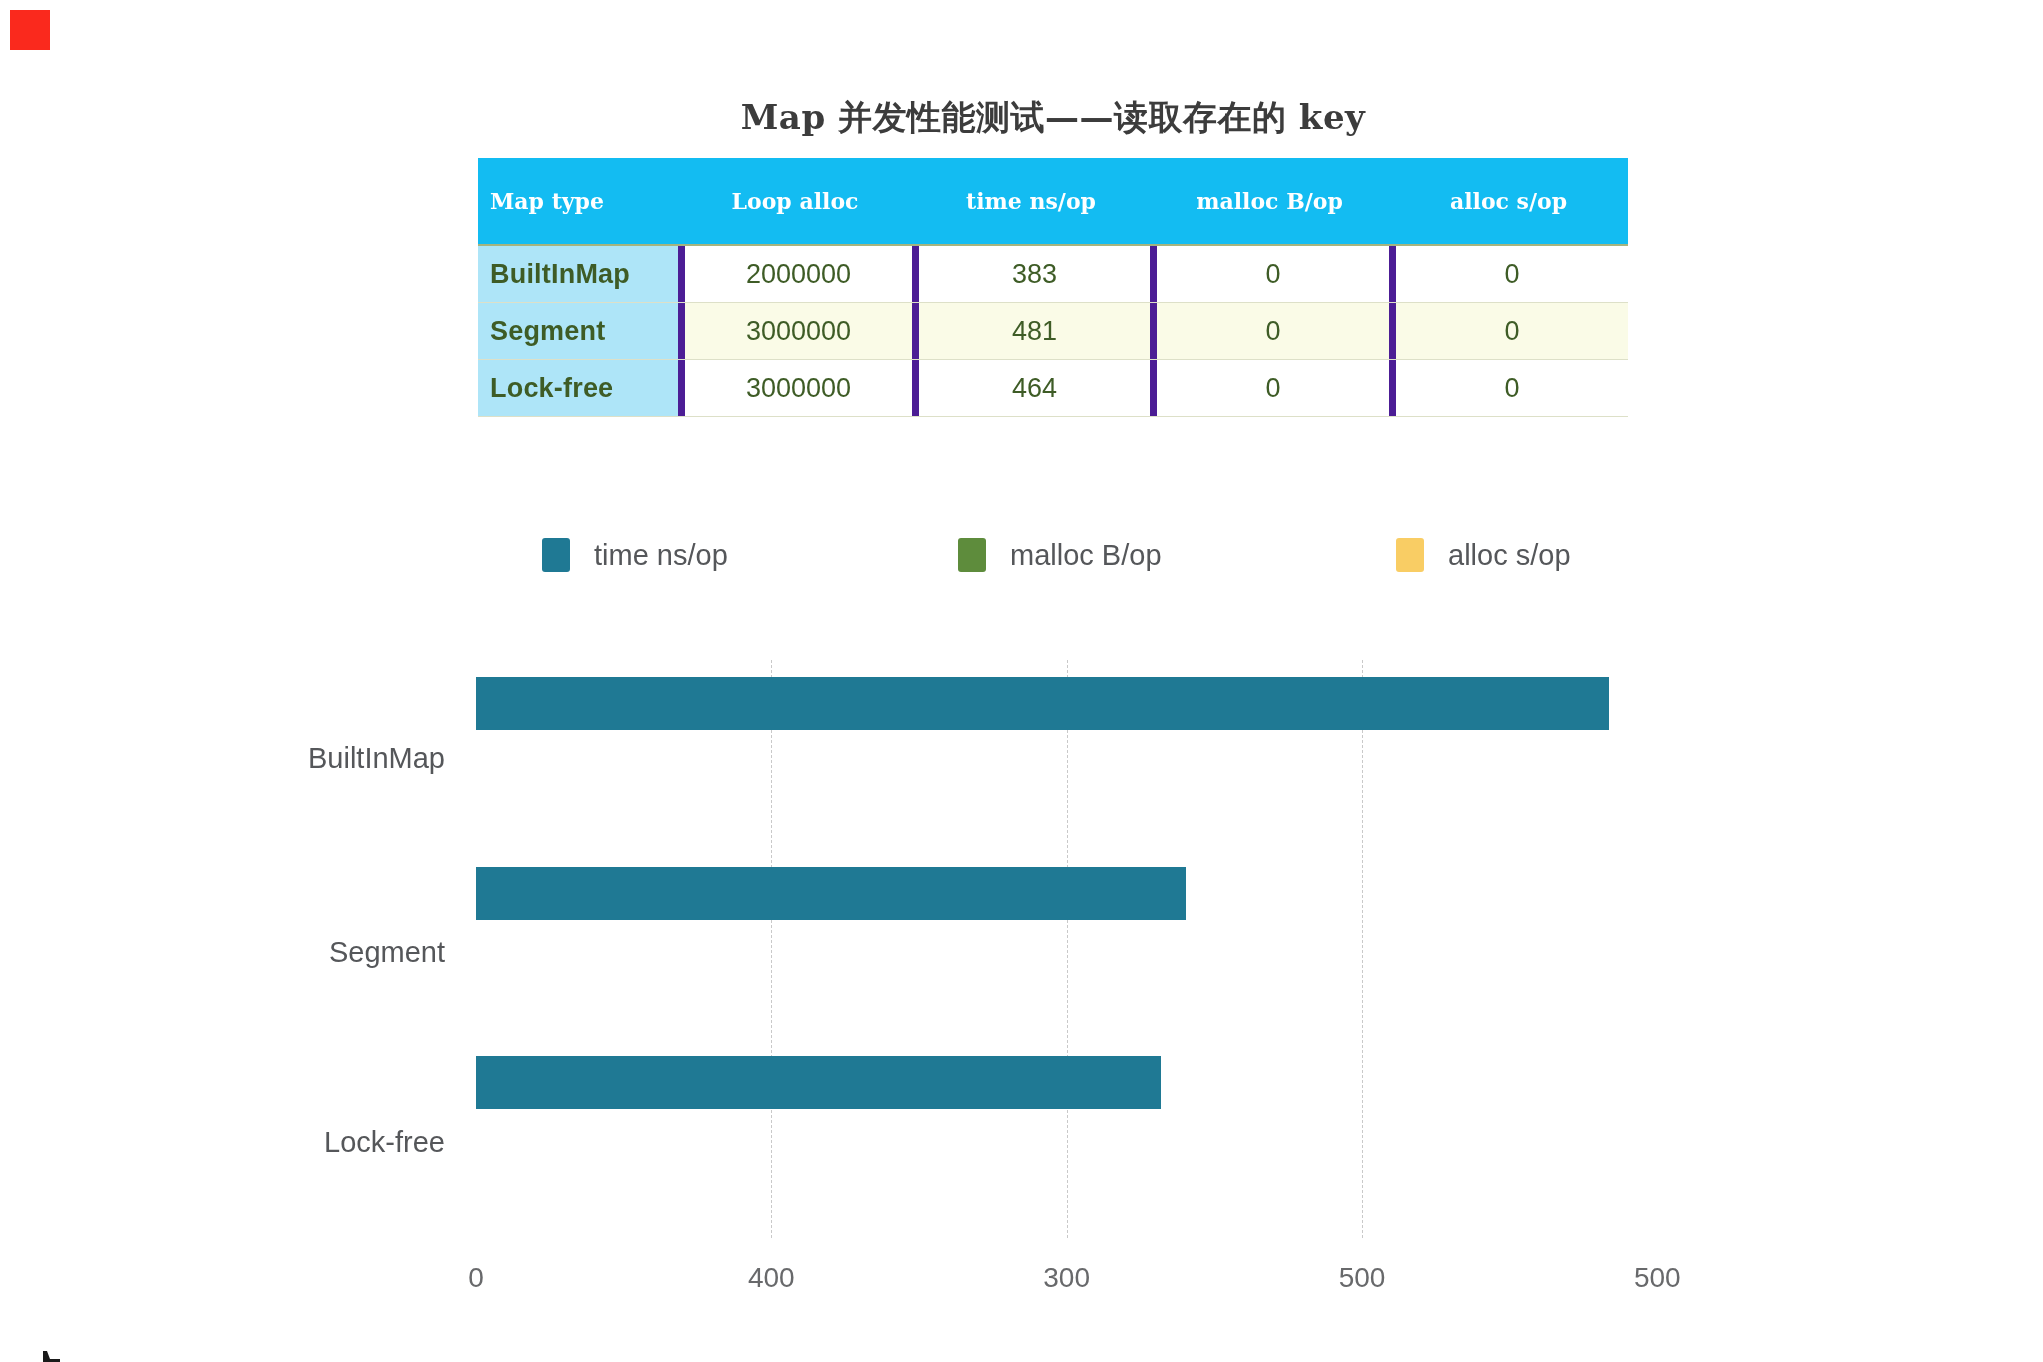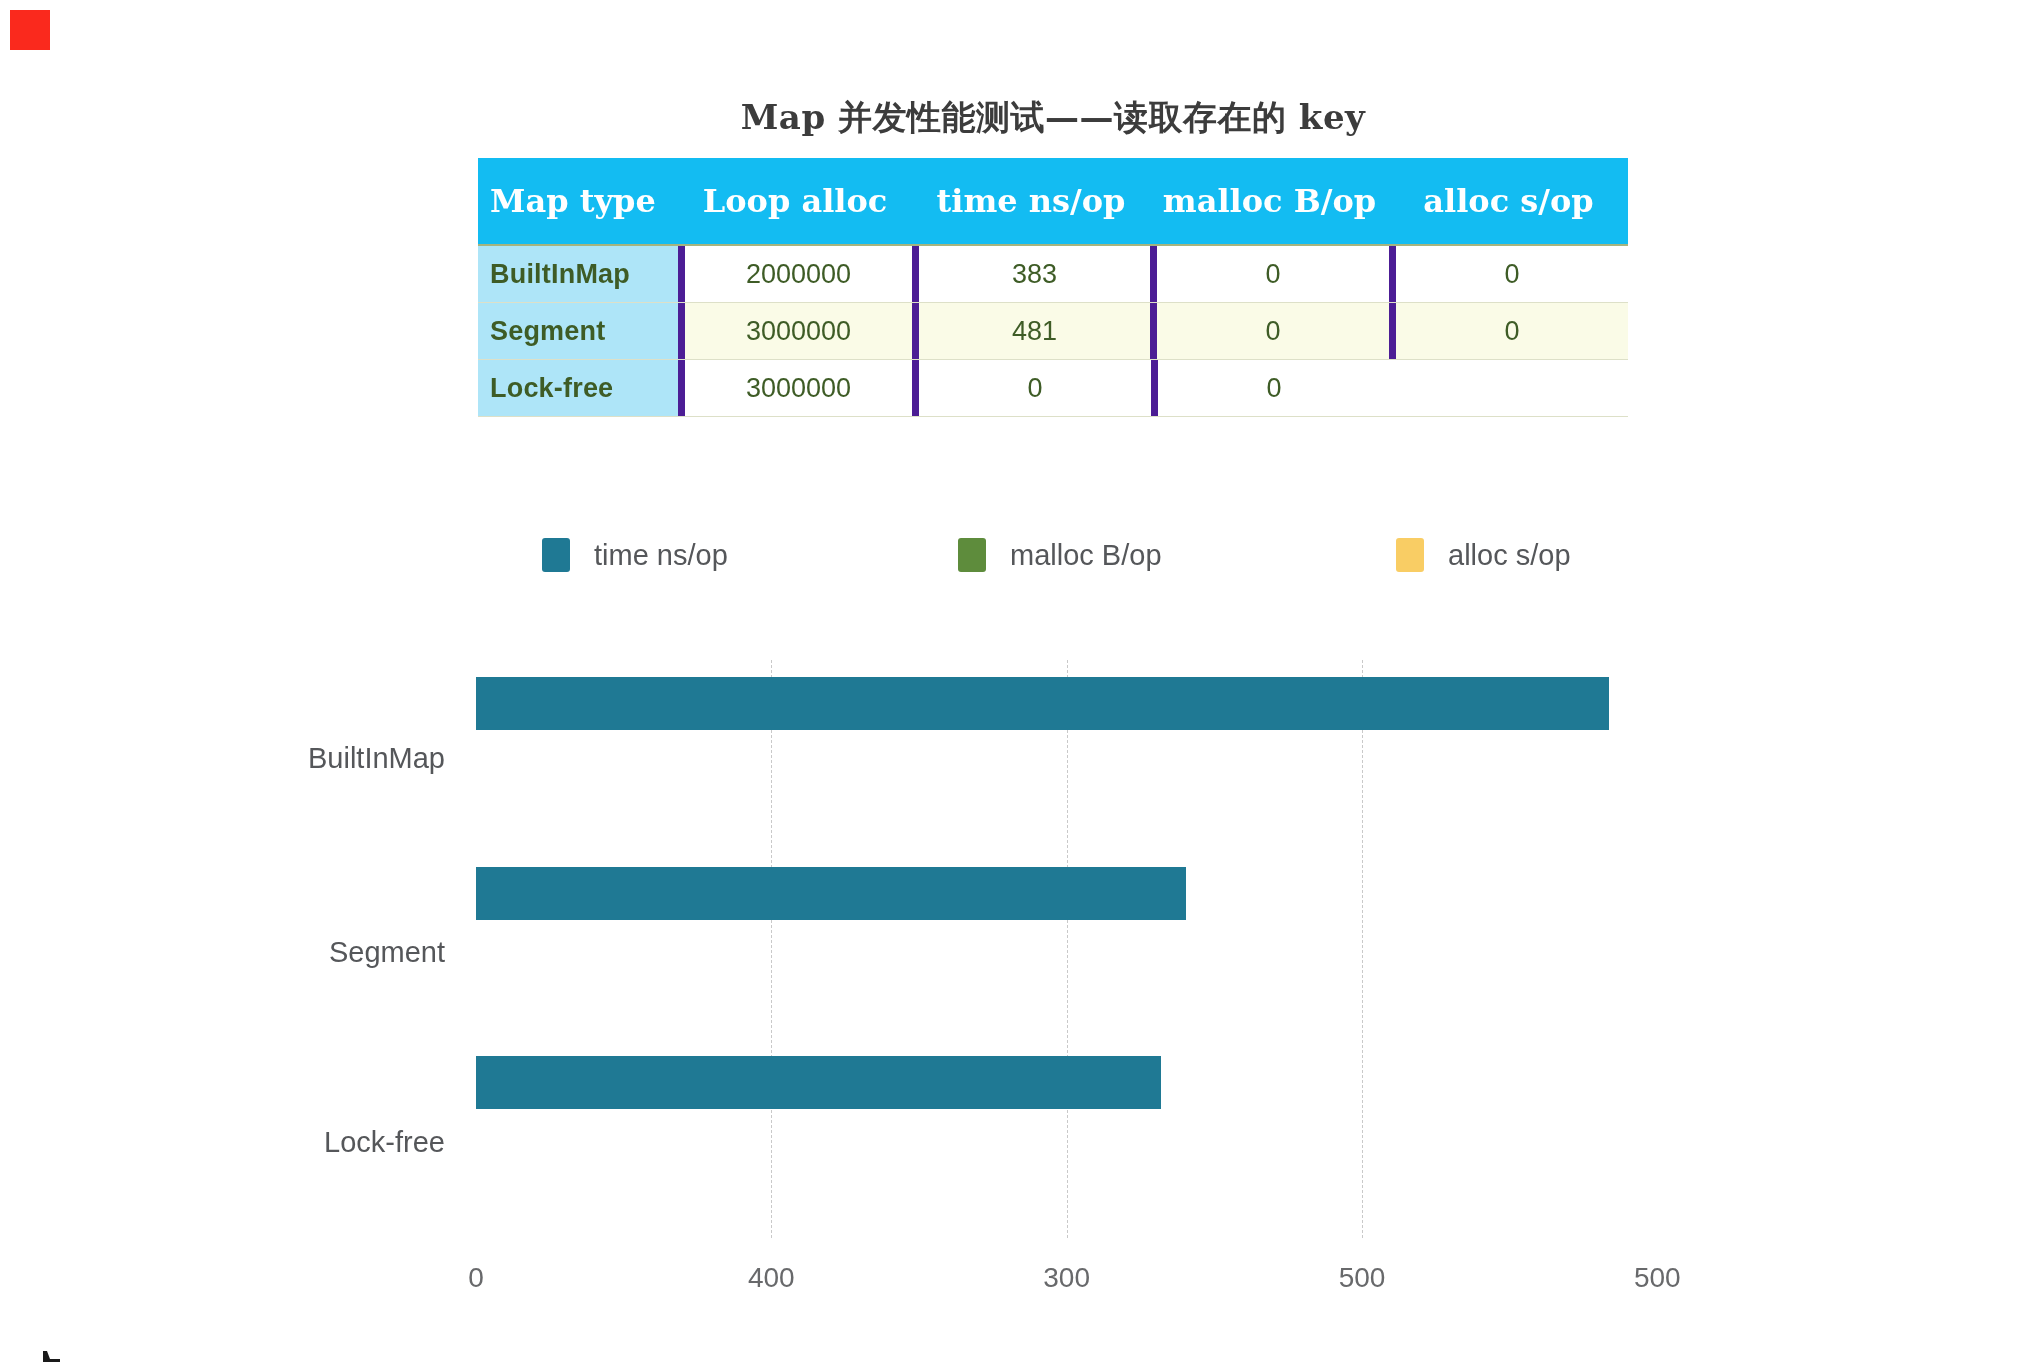--- a/index.html
+++ b/index.html
@@ -17,21 +17,21 @@
     font-family:"DejaVu Serif","Liberation Serif",serif;font-weight:700;
     font-size:34px;line-height:42px;color:#3c3c3c;letter-spacing:0.5px;
   }
 
   
   .bench-table{position:absolute;left:478px;top:158px;width:1150px;}
   .t-row{display:flex;width:1150px;}
   .t-head{height:86px;background:var(--header-bg,#13bcf2);border-bottom:2px solid #a6b47e;}
   .t-head .cell{
     color:#ffffff;font-family:"DejaVu Serif","Liberation Serif",serif;font-weight:700;
-    font-size:32px;display:flex;align-items:center;justify-content:center;
+    font-size:22px;display:flex;align-items:center;justify-content:center;
   }
   .t-data{height:56px;background:#ffffff;border-bottom:1px solid #dde0c8;}
   .t-data.zebra{background:var(--zebra-bg,#fafbe7);}
   .cell{box-sizing:border-box;}
   .c0{width:200px;}.c1{width:234px;}.c2{width:238px;}.c3{width:239px;}.c4{width:239px;}
   .t-head .c0{justify-content:flex-start;padding-left:12px;}
   .t-data .cell{
     display:flex;align-items:center;justify-content:center;
     font-size:27px;color:var(--cell-text,#3e5c26);
   }
@@ -88,20 +88,21 @@
     <div class="t-row t-data zebra">
       <div class="cell c0">Segment</div>
       <div class="cell c1">3000000</div>
       <div class="cell c2">481</div>
       <div class="cell c3">0</div>
       <div class="cell c4">0</div>
     </div>
     <div class="t-row t-data">
       <div class="cell c0">Lock-free</div>
       <div class="cell c1">3000000</div>
+      <div class="cell c2">464</div>
       <div class="cell c3">0</div>
       <div class="cell c4">0</div>
     </div>
   </div>
 
   <div class="legend-item" style="left:542px">
     <span class="legend-swatch" style="background: rgb(31, 121, 148);"></span>
     <span class="legend-label">time ns/op</span>
   </div>
   <div class="legend-item" style="left:958px">

